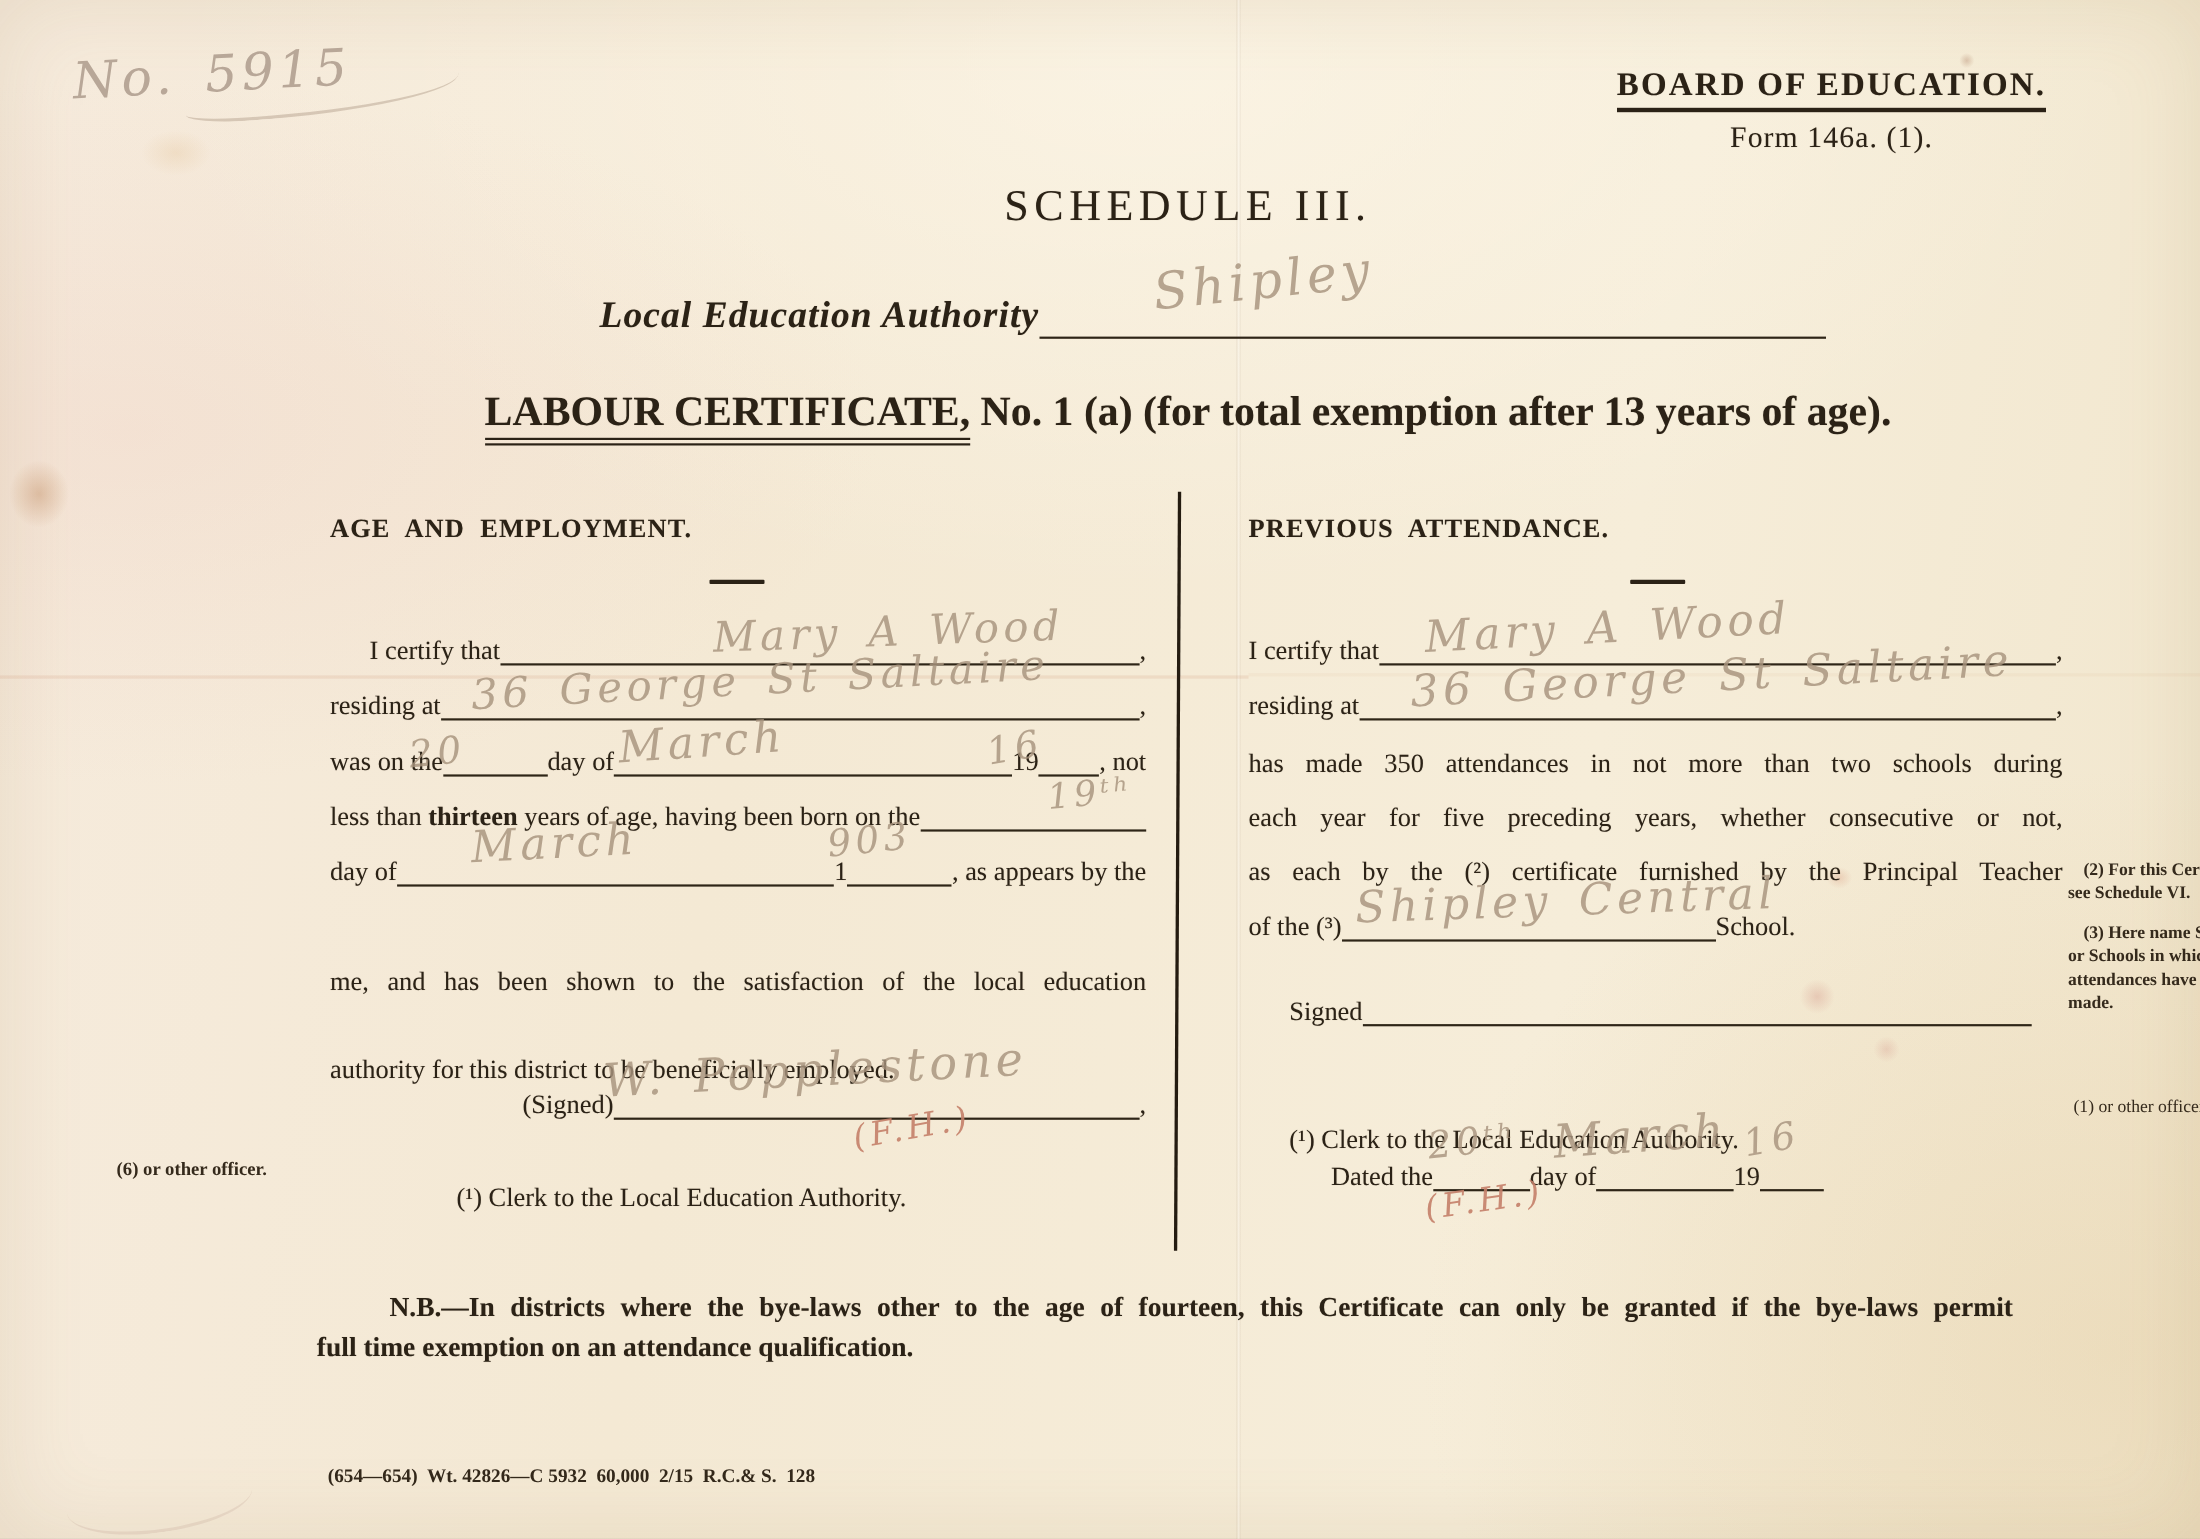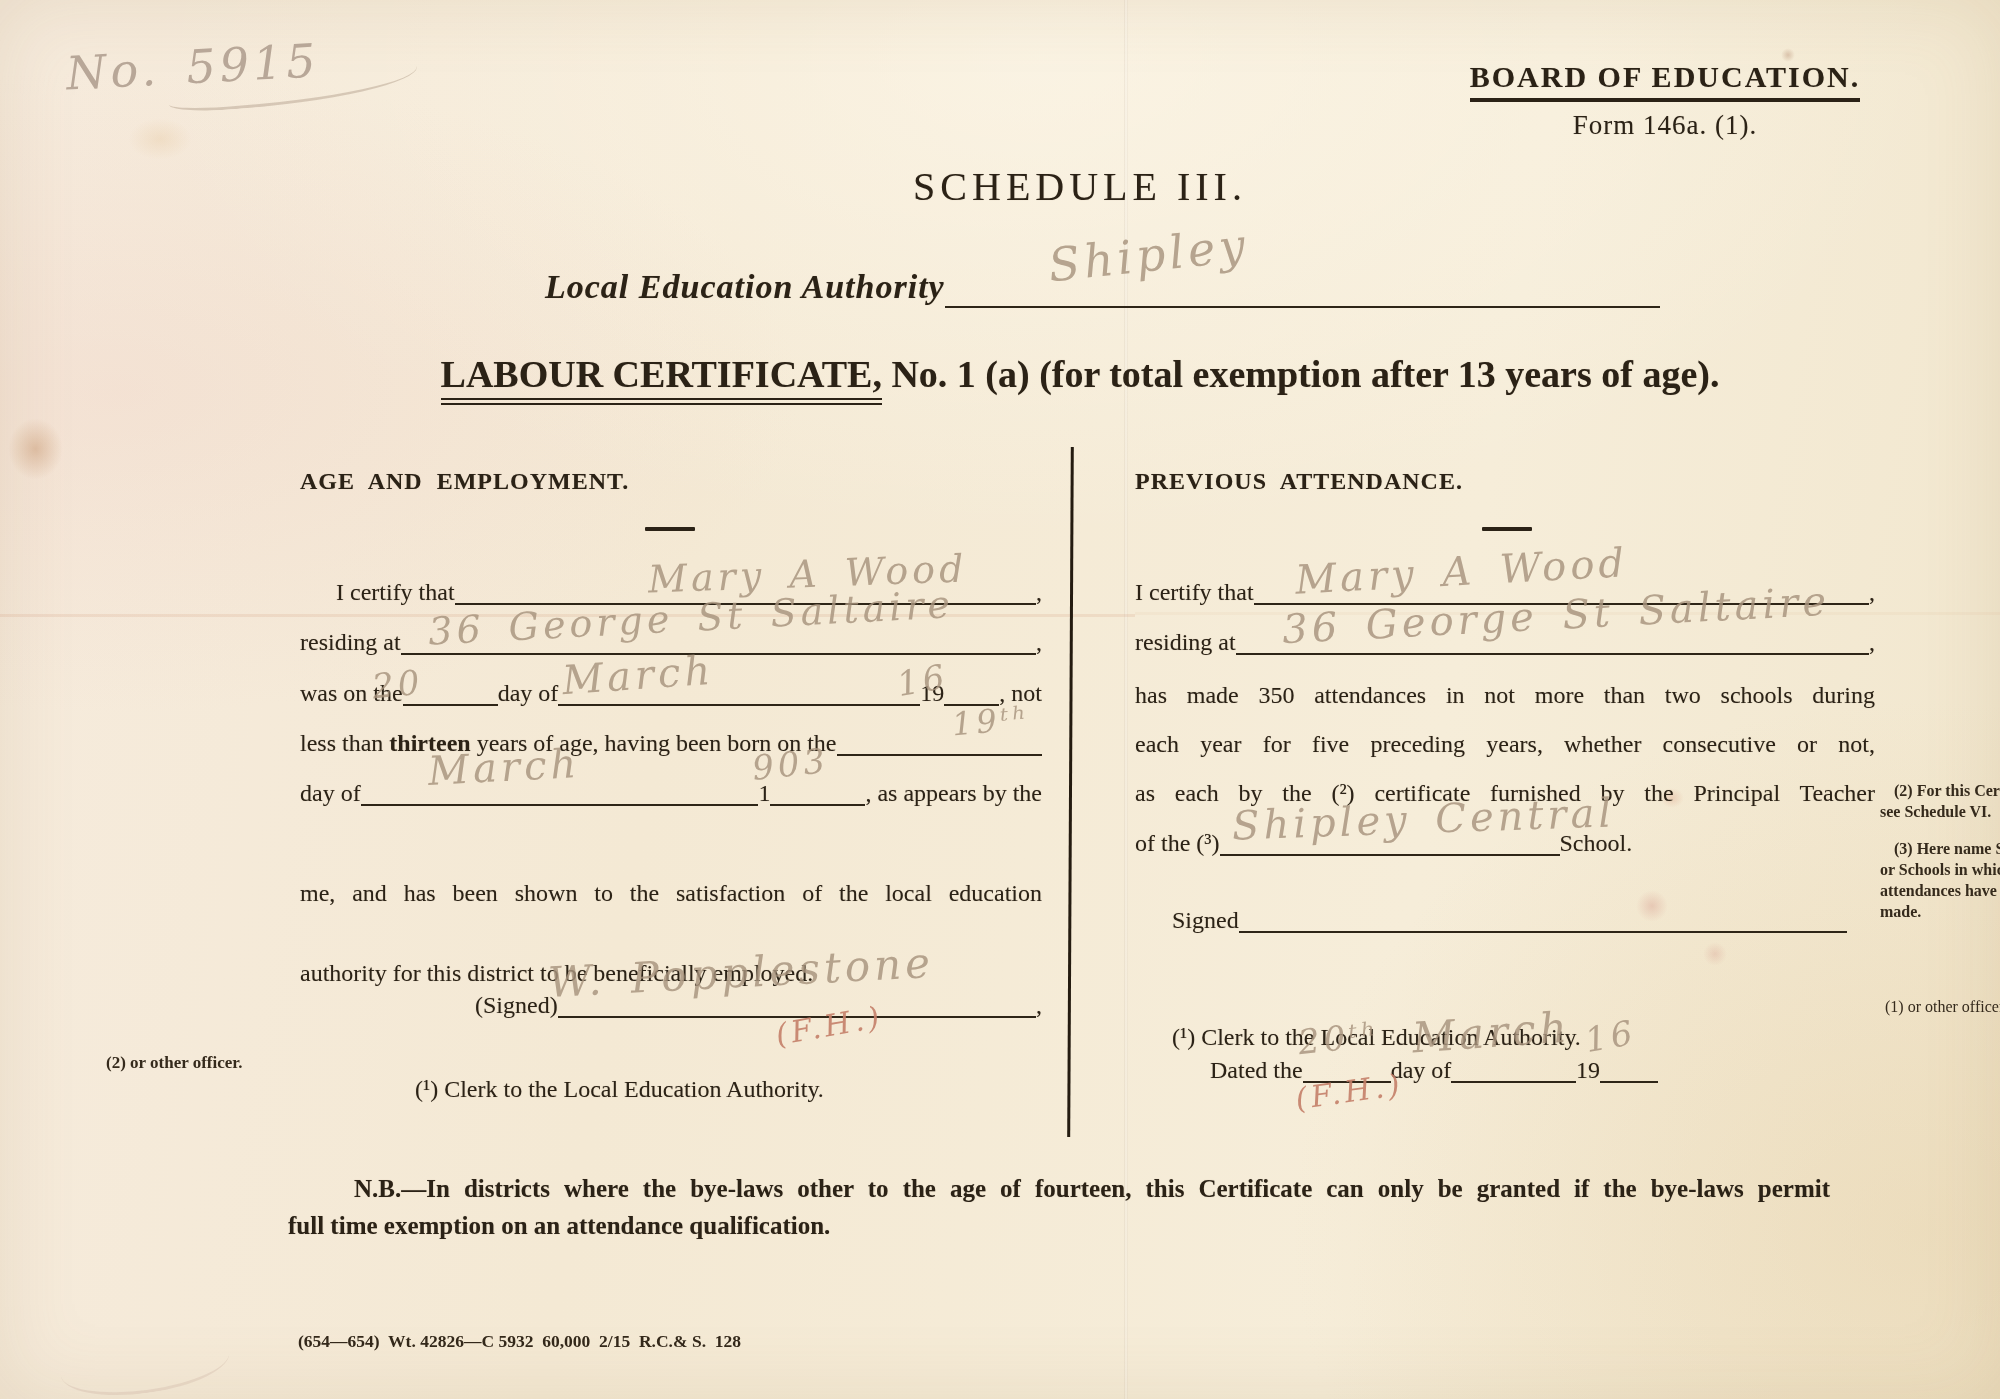--- a/index.html
+++ b/index.html
@@ -107,21 +107,21 @@
     <span class="pt">, as appears by the</span>
   </div>
   <div class="jline pt" style="left:300px;top:876px;width:742px">me, and has been shown to the satisfaction of the local education</div>
   <div class="nline pt" style="left:300px;top:926px;width:742px">authority for this district to be beneficially employed.</div>
   <div class="row" style="left:300px;top:988px;width:742px">
     <span class="pt" style="margin-left:175px">(Signed)</span>
     <span class="fill"></span>
     <span class="pt">,</span>
   </div>
   <div class="nline pt" style="left:415px;top:1042px">(¹) Clerk to the Local Education Authority.</div>
-  <div class="mnote" style="left:106px;top:1052px;font-size:17px">(2) or other officer.</div>
+  <div class="mnote" style="left:106px;top:1052px;font-size:17px">(6) or other officer.</div>
 
   <div class="row" style="left:1135px;top:575px;width:740px">
     <span class="pt">I certify that</span>
     <span class="fill"></span>
     <span class="pt">,</span>
   </div>
   <div class="row" style="left:1135px;top:625px;width:740px">
     <span class="pt">residing at</span>
     <span class="fill"></span>
     <span class="pt">,</span>

